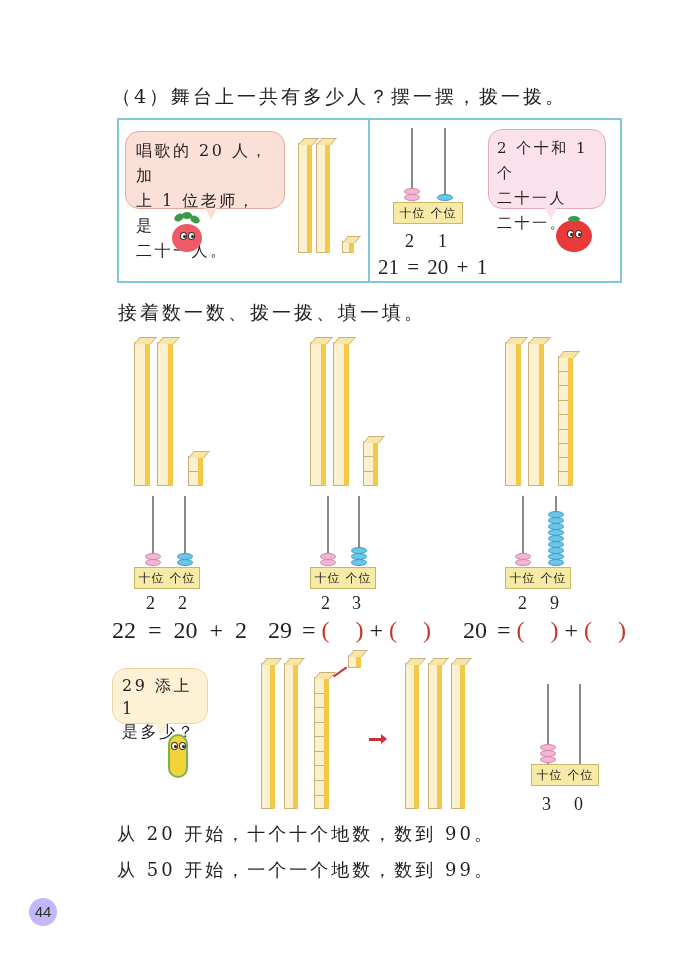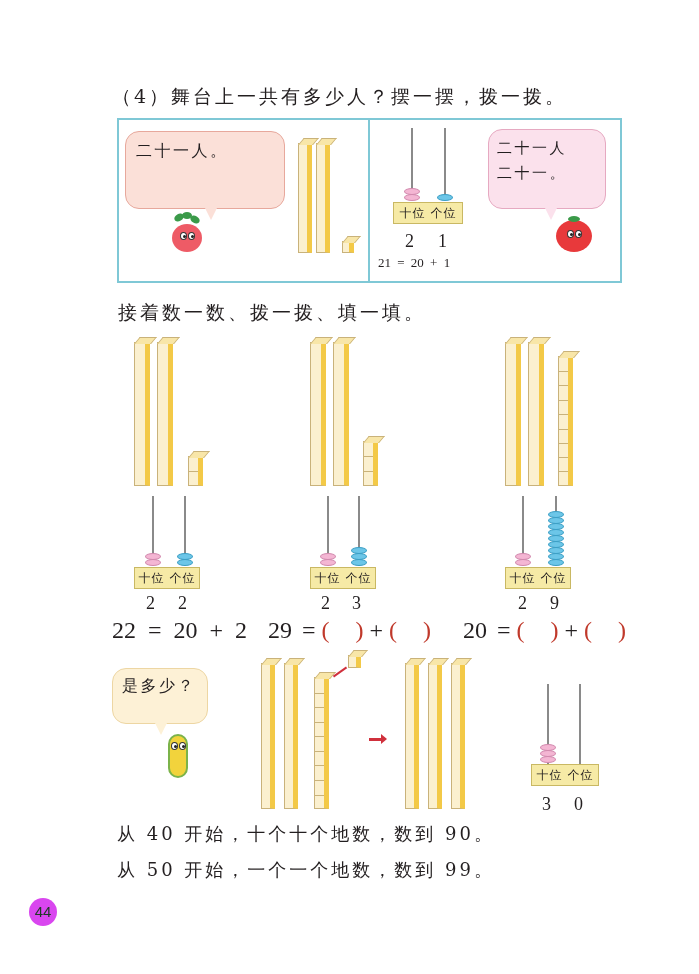--- a/index.html
+++ b/index.html
@@ -20,39 +20,41 @@
   .cube-stack::before { content: ""; position: absolute; left: -1px; top: -6px; width: calc(100% + 5px); height: 6px; background: #f8e6a8; transform: skewX(-40deg); transform-origin: bottom left; border: 1px solid #c9b27a; border-bottom: none; }
   .cube-stack .line { position: absolute; left: 0; right: 0; height: 1px; background: #c9b27a; }
   
   .abacus { position: absolute; }
   .abacus .pole { position: absolute; width: 2px; background: #8a8a8a; }
   .abacus .base { position: absolute; background: #f6eaa6; border: 1px solid #c9b863; font-size: 12px; letter-spacing: 1px; text-align: center; line-height: 20px; white-space: nowrap; }
   .bead { position: absolute; width: 16px; height: 7px; border-radius: 50%; }
   .bead.pink { background: #f4b6d3; border: 1px solid #d28aae; }
   .bead.blue { background: #6cc6e8; border: 1px solid #3c9fc5; }
   .digit { position: absolute; font-family: "Liberation Serif", serif; font-size: 18px; }
-  .page-num { position: absolute; left: 29px; top: 898px; width: 28px; height: 28px; border-radius: 50%; background: #d946ef; color: #1d3a24; font-family: "Liberation Sans", sans-serif; font-size: 15px; text-align: center; line-height: 28px; }
+  .page-num { position: absolute; left: 29px; top: 898px; width: 28px; height: 28px; border-radius: 50%; background: #c4b5fd; color: #1d3a24; font-family: "Liberation Sans", sans-serif; font-size: 15px; text-align: center; line-height: 28px; }
   
   .radish-body { position: absolute; width: 30px; height: 28px; border-radius: 50%; background: #ee5b66; }
   .eye { position: absolute; width: 7px; height: 8px; border-radius: 50%; background: #fff; border: 1px solid #333; }
   .eye::after { content: ""; position: absolute; left: 2px; top: 2px; width: 3px; height: 3px; border-radius: 50%; background: #222; }
   .leaf { position: absolute; width: 10px; height: 7px; border-radius: 50%; background: #3a9a49; }
   .tomato-body { position: absolute; width: 36px; height: 32px; border-radius: 50%; background: #e8393b; }
   .corn-body { position: absolute; width: 20px; height: 44px; border-radius: 10px; background: #f2d33c; border: 2px solid #7bb34a; }
   .arrow-red { position: absolute; height: 3px; background: #d0303c; }
 </style>
 </head>
 <body>
 
 <div class="abs txt" style="left:112px; top:84px;">（4）舞台上一共有多少人？摆一摆，拨一拨。</div>
 
 <div class="frame" style="left:117px; top:118px; width:505px; height:165px;"></div>
 <div class="abs" style="left:368px; top:118px; width:2px; height:165px; background:#7fc8d6;"></div>
 
 <div class="bubble" style="left:125px; top:131px; width:160px; height:78px;">
+  <div>唱歌的 20 人，加</div>
+  <div>上 1 位老师，是</div>
   <div>二十一人。</div>
 </div>
 <div class="abs" style="left:205px; top:208px; width:0; height:0; border-left:6px solid transparent; border-right:6px solid transparent; border-top:12px solid #fbe0d8;"></div>
 
 <div class="abs" style="left:168px; top:212px; width:40px; height:50px;">
   <div class="leaf" style="left:6px; top:2px; transform:rotate(-30deg);"></div>
   <div class="leaf" style="left:14px; top:0px;"></div>
   <div class="leaf" style="left:22px; top:4px; transform:rotate(30deg);"></div>
   <div class="radish-body" style="left:4px; top:12px;"></div>
   <div class="eye" style="left:12px; top:20px;"></div>
@@ -69,23 +71,24 @@
   <div class="bead pink" style="left:11px; top:60px;"></div>
   <div class="bead pink" style="left:11px; top:66px;"></div>
   <div class="bead blue" style="left:44px; top:66px;"></div>
   <div class="base" style="left:0; top:74px; width:70px; height:22px;">
     <span>十位</span>
     <span>个位</span>
   </div>
 </div>
 <div class="digit" style="left:405px; top:231px;">2</div>
 <div class="digit" style="left:438px; top:231px;">1</div>
-<div class="abs eq" style="left:378px; top:255px; font-size:13px; word-spacing:3px;">21 = 20 + 1</div>
+<div class="abs eq" style="left:378px; top:255px; font-size:21px; word-spacing:3px;">21 = 20 + 1</div>
 
 <div class="bubble pink" style="left:488px; top:129px; width:118px; height:80px; font-size:15px; padding:6px 8px;">
+  <div>2 个十和 1 个</div>
   <div>二十一人</div>
   <div>二十一。</div>
 </div>
 <div class="abs" style="left:545px; top:208px; width:0; height:0; border-left:6px solid transparent; border-right:6px solid transparent; border-top:12px solid #fbe1ec;"></div>
 
 <div class="abs" style="left:550px; top:214px; width:50px; height:48px;">
   <div class="tomato-body" style="left:6px; top:6px;"></div>
   <div class="leaf" style="left:18px; top:2px; width:12px; height:6px;"></div>
   <div class="eye" style="left:17px; top:16px;"></div>
   <div class="eye" style="left:25px; top:16px;"></div>
@@ -184,20 +187,21 @@
 <div class="digit" style="left:550px; top:593px;">9</div>
 <div class="abs eq" style="left:463px; top:617px;">
   <span>20</span>
   <span style="margin-left:4px;">=</span>
   <span class="paren">(</span><span style="display:inline-block; width:26px;"></span><span class="paren">)</span>
   <span>+</span>
   <span class="paren">(</span><span style="display:inline-block; width:26px;"></span><span class="paren">)</span>
 </div>
 
 <div class="bubble cream" style="left:112px; top:668px; width:96px; height:56px; font-size:16px; padding:5px 9px; line-height:23px;">
+  <div>29 添上 1</div>
   <div>是多少？</div>
 </div>
 <div class="abs" style="left:155px; top:723px; width:0; height:0; border-left:6px solid transparent; border-right:6px solid transparent; border-top:12px solid #fdf1d6;"></div>
 <div class="abs" style="left:160px; top:728px; width:40px; height:56px;">
   <div class="corn-body" style="left:8px; top:6px;"></div>
   <div class="eye" style="left:11px; top:14px;"></div>
   <div class="eye" style="left:19px; top:14px;"></div>
 </div>
 
 <div class="rod" style="left:261px; top:663px; width:14px; height:146px;"></div>
@@ -228,16 +232,16 @@
   <div class="bead pink" style="left:9px; top:66px;"></div>
   <div class="bead pink" style="left:9px; top:72px;"></div>
   <div class="base" style="left:0; top:80px; width:68px; height:22px;">
     <span>十位</span>
     <span>个位</span>
   </div>
 </div>
 <div class="digit" style="left:542px; top:794px;">3</div>
 <div class="digit" style="left:574px; top:794px;">0</div>
 
-<div class="abs txt" style="left:117px; top:822px; font-size:18px;">从 40 开始，十个十个地数，数到 90。</div>
+<div class="abs txt" style="left:117px; top:822px; font-size:18px;">从 20 开始，十个十个地数，数到 90。</div>
 <div class="abs txt" style="left:117px; top:858px; font-size:18px;">从 50 开始，一个一个地数，数到 99。</div>
 
 <div class="page-num">44</div>
 
 </body></html>

